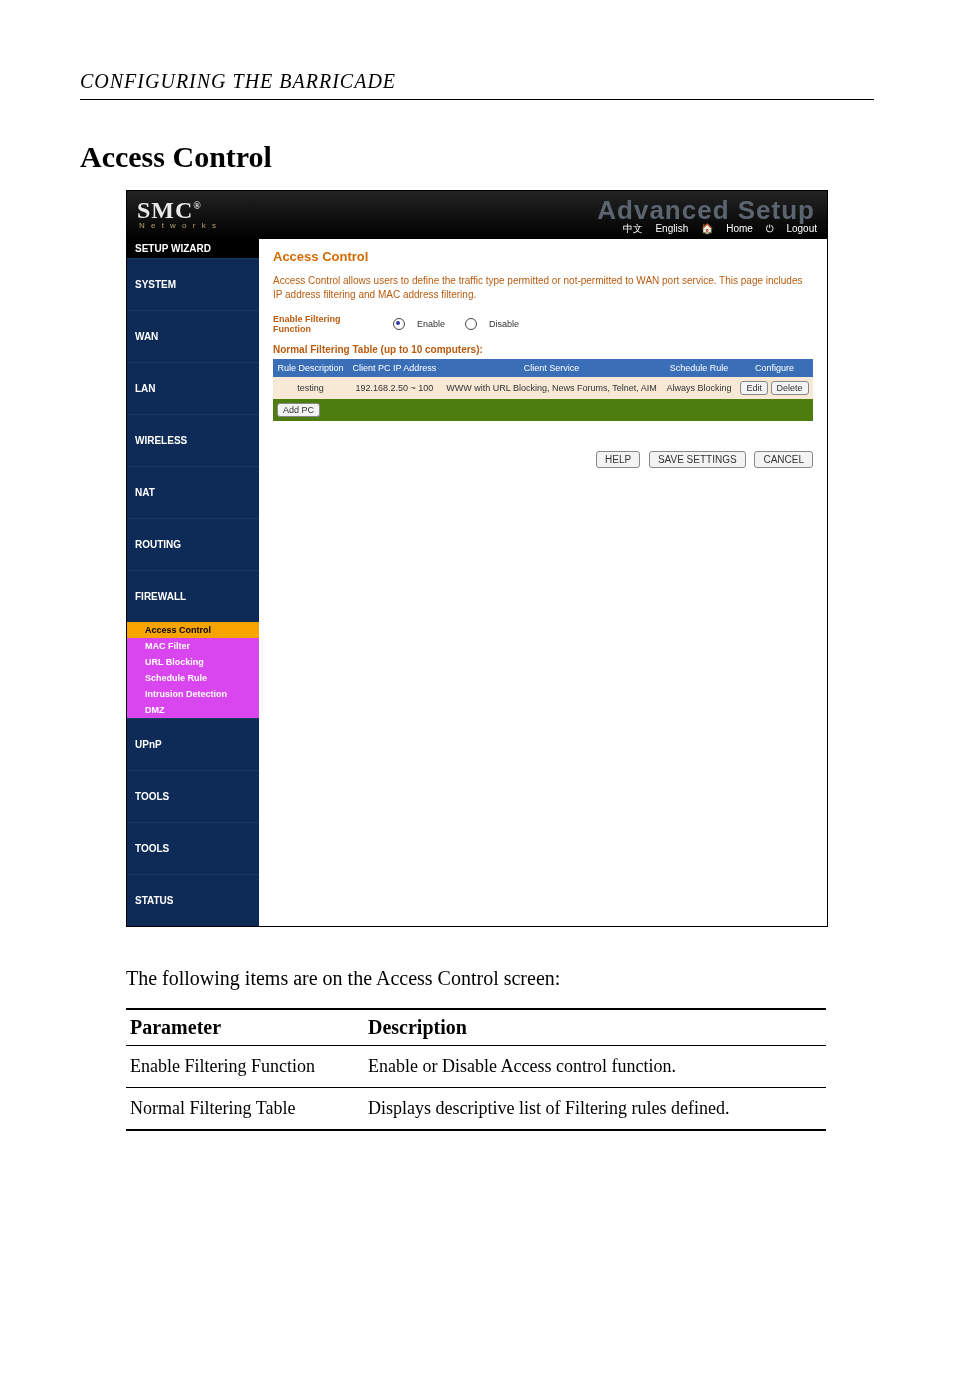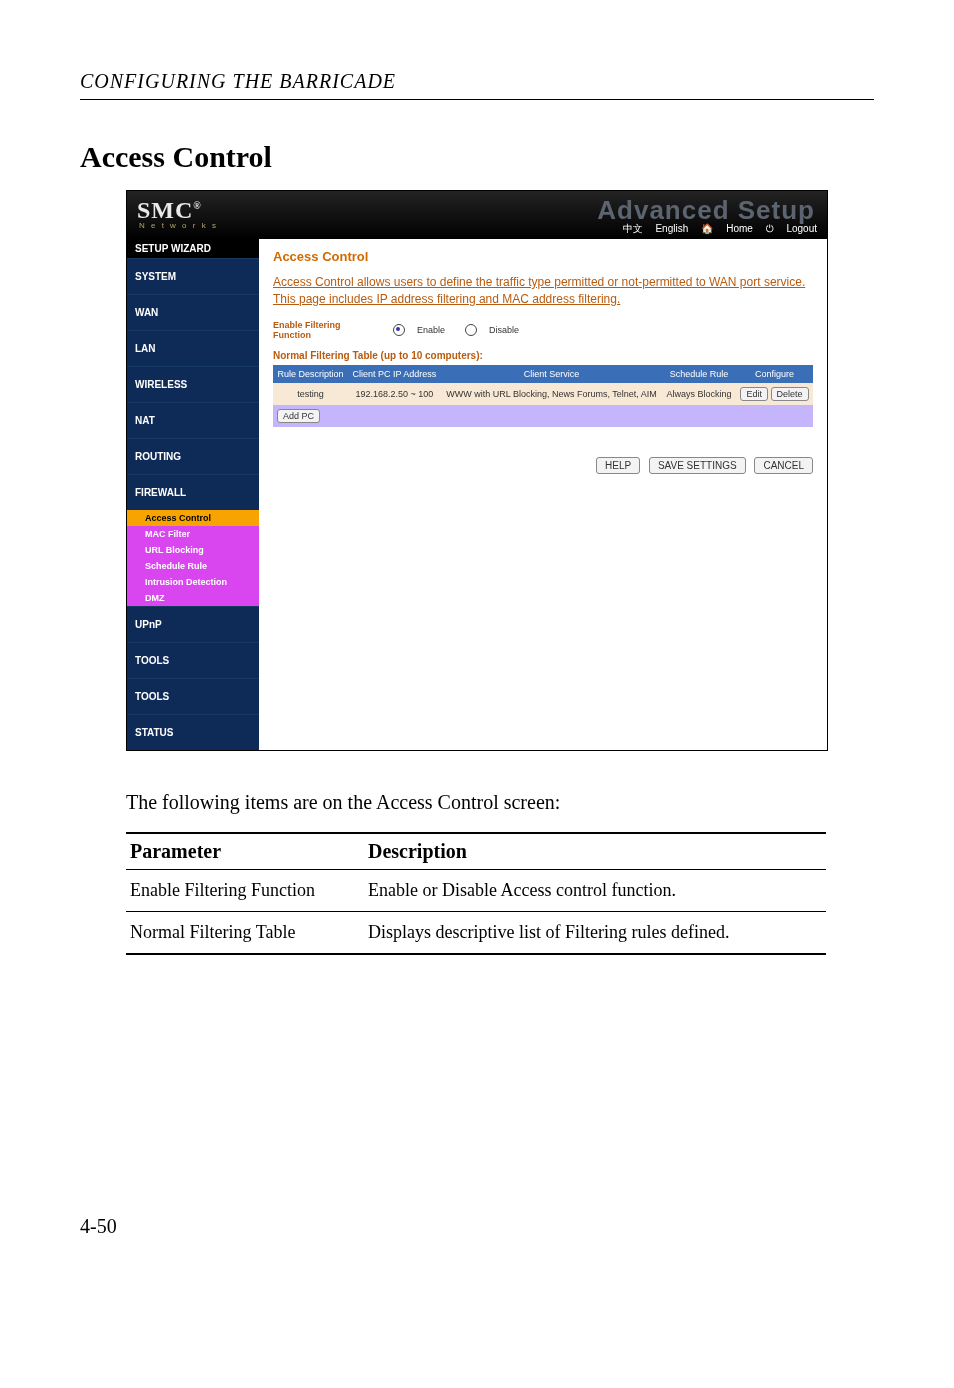--- a/index.html
+++ b/index.html
@@ -86,32 +86,32 @@
     color: #fff;
   }
   .lang-row span { margin-left: 10px; }
   .sc-body { display: flex; }
   .sidebar {
     width: 132px;
     background: #0a1b3a;
     color: #fff;
   }
   .sb-top { background: #000; color: #fff; padding: 4px 8px; font-size: 10px; font-weight: bold; }
-  .sb-cat { background: #0e2a56; padding: 12px 8px; font-size: 10px; font-weight: bold; border-top:1px solid #16395f;}
+  .sb-cat { background: #0e2a56; padding: 20px 8px; font-size: 10px; font-weight: bold; border-top:1px solid #16395f;}
   .sb-sub { background: #d946ef; padding: 3px 8px 3px 18px; font-size: 9px; font-weight: bold; }
   .sb-hl { background: #f7a400; color:#000; }
   .content {
     flex: 1;
     background: #fff;
     color: #000;
     padding: 10px 14px;
     min-height: 310px;
   }
   .c-title { color: #d26a00; font-weight: bold; font-size: 13px; margin-bottom: 10px;}
-  .c-desc { color: #b95b0f; font-size: 12px; line-height: 1.4; margin-bottom: 12px; text-decoration: underline;}
+  .c-desc { color: #b95b0f; font-size: 10px; line-height: 1.4; margin-bottom: 12px;}
   .c-enable { display:flex; align-items:center; gap:20px; margin-bottom:10px;}
   .c-enable-label { color:#b95b0f; font-weight:bold; font-size:9px; width:100px;}
   .radio { display:inline-flex; align-items:center; gap:12px; font-size:9px; color:#333;}
   .radio-circle { width:10px;height:10px;border:1px solid #444;border-radius:50%;display:inline-block;position:relative;}
   .radio-dot { width:4px;height:4px;background:#33a;position:absolute;top:2px;left:2px;border-radius:50%;}
   .c-subtitle { color:#b95b0f; font-weight:bold; font-size:10px; margin:8px 0 4px 0;}
   .ftable { width:100%; border-collapse:collapse; font-size:9px;}
   .ftable th { background:#3a6fb8; color:#fff; padding:4px; text-align:center; font-weight:normal;}
   .ftable td { background:#f7e9d6; color:#333; padding:4px; text-align:center;}
   .mini-btn { background:#f3f3f3; border:1px solid #888; border-radius:3px; padding:1px 5px; font-size:9px; display:inline-block; color:#333;}
@@ -219,21 +219,21 @@
             <td>testing</td>
             <td>192.168.2.50 ~ 100</td>
             <td>WWW with URL Blocking, News Forums, Telnet, AIM</td>
             <td>Always Blocking</td>
             <td>
               <span class="mini-btn">Edit</span>
               <span class="mini-btn">Delete</span>
             </td>
           </tr>
           <tr>
-            <td style="background:#c4b5fd;text-align:left;" colspan="5">
+            <td style="background:#4d7c0f;text-align:left;" colspan="5">
               <span class="mini-btn">Add PC</span>
             </td>
           </tr>
         </tbody>
           </table>
         <div class="btn-row">
           <span class="btn">HELP</span>
           <span class="btn">SAVE SETTINGS</span>
           <span class="btn">CANCEL</span>
         </div>

